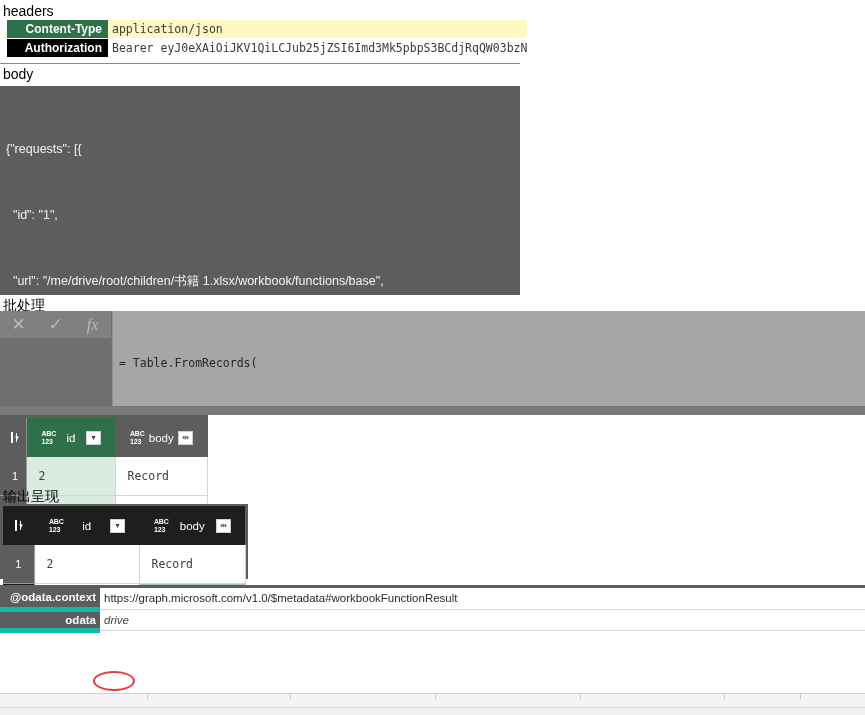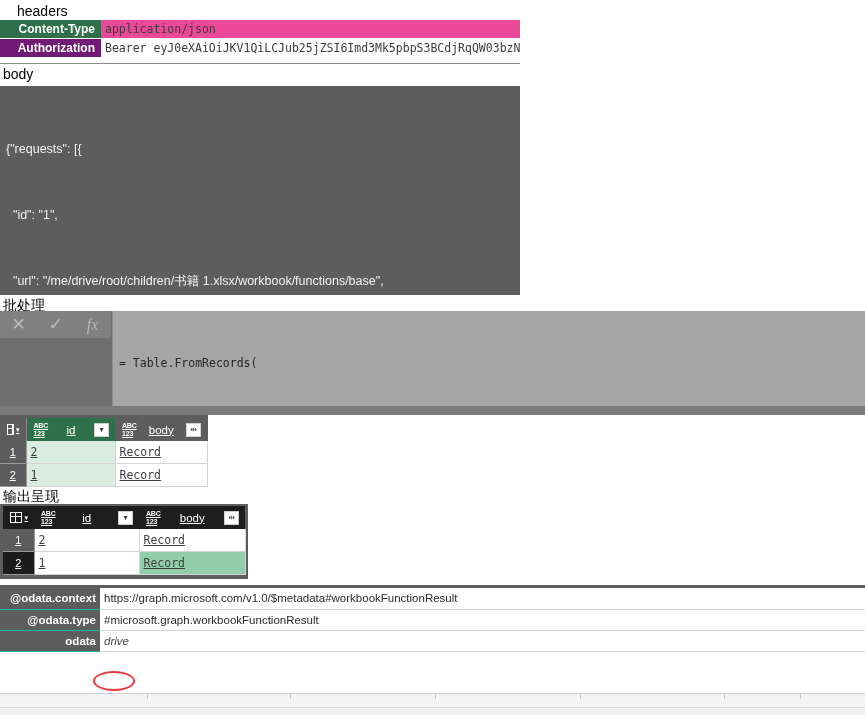--- a/index.html
+++ b/index.html
@@ -32,23 +32,23 @@
   .kv-key {
     background: #2e7049;
     color: #ffffff;
     font-weight: bold;
     font-size: 12px;
     text-align: right;
     padding: 2px 6px 2px 4px;
     white-space: nowrap;
     border-bottom: 1px solid #ffffff;
   }
-  .kv-key.dim { background: #701a75; }
+  .kv-key.dim { background: #000000; }
   .kv-val {
-    background: #ec4899;
+    background: #fef9c3;
     color: #3b3b3b;
     font-family: "DejaVu Sans Mono", monospace;
     font-size: 11.5px;
     padding: 2px 4px;
     white-space: nowrap;
     overflow: hidden;
     border-bottom: 1px solid #ffffff;
   }
   .kv-val.plain { background: #ffffff; color: #3b3b3b; text-align: center; }
   .hdr-underline {
@@ -101,24 +101,23 @@
     padding: 4px 6px;
     box-sizing: border-box;
     border-left: 1px solid #8f8f8f;
     overflow: hidden;
   }
   .fbar-bottom { background: #7a7a7a; }
 
   
   .grid { border-collapse: collapse; table-layout: fixed; }
   .grid th, .grid td {
-    padding: 4px;
+    padding: 12px;
     margin: 0;
     font-weight: normal;
-    text-decoration: underline;
   }
   .gh {
     height: 20px;
     box-sizing: border-box;
     font-family: "Liberation Sans", sans-serif;
     font-size: 11.5px;
     font-weight: bold;
     color: #ffffff;
     vertical-align: middle;
     position: relative;
@@ -221,21 +220,21 @@
     width: 865px;
   }
   .dkey {
     background: #5d5d5d;
     color: #ffffff;
     font-size: 11.5px;
     font-weight: bold;
     text-align: right;
     padding: 2px 4px 2px 2px;
     white-space: nowrap;
-    border-bottom: 1px solid #14b8a6;
+    border-bottom: 5px solid #14b8a6;
     height: 21px;
     box-sizing: border-box;
   }
   .dval {
     background: #ffffff;
     color: #2a2a2a;
     font-size: 11.5px;
     padding: 2px 19px 2px 4px;
     white-space: nowrap;
     overflow: hidden;
@@ -265,23 +264,23 @@
     box-sizing: border-box;
   }
   .scrollbar-stub {
     background: #f0f0f0;
     border-top: 1px solid #d8d8d8;
   }
 </style>
 </head>
 <body>
 
-<div class="abs caption" style="left:17px; top:2px;">headers</div>
-
-<table class="abs kv-table" style="left:0px; top:20px; width:520px;">
+<div class="abs caption" style="left:3px; top:2px;">headers</div>
+
+<table class="abs kv-table" style="left:7px; top:20px; width:520px;">
   <colgroup>
       <col style="width:101px">
       <col style="width:419px">
     </colgroup>
   <tbody>
     <tr>
       <td class="kv-key">Content-Type</td>
       <td class="kv-val">application/json</td>
     </tr>
     <tr>
@@ -430,24 +429,20 @@
 
 <table class="abs detail" style="left:0px; top:588px;">
   <colgroup>
       <col style="width:100px">
       <col style="width:765px">
     </colgroup>
   <tbody>
     <tr>
       <td class="dkey">@odata.context</td>
       <td class="dval">https://graph.microsoft.com/v1.0/$metadata#workbookFunctionResult</td>
-    </tr>
-    <tr>
-      <td class="dkey">@odata.type</td>
-      <td class="dval">#microsoft.graph.workbookFunctionResult</td>
     </tr>
     <tr>
       <td class="dkey">odata</td>
       <td class="dval null">drive</td>
     </tr>
   </tbody>
 </table>
 
 <div class="abs annot-ellipse" style="left:93px; top:671px; width:42px; height:20px;"></div>
 

